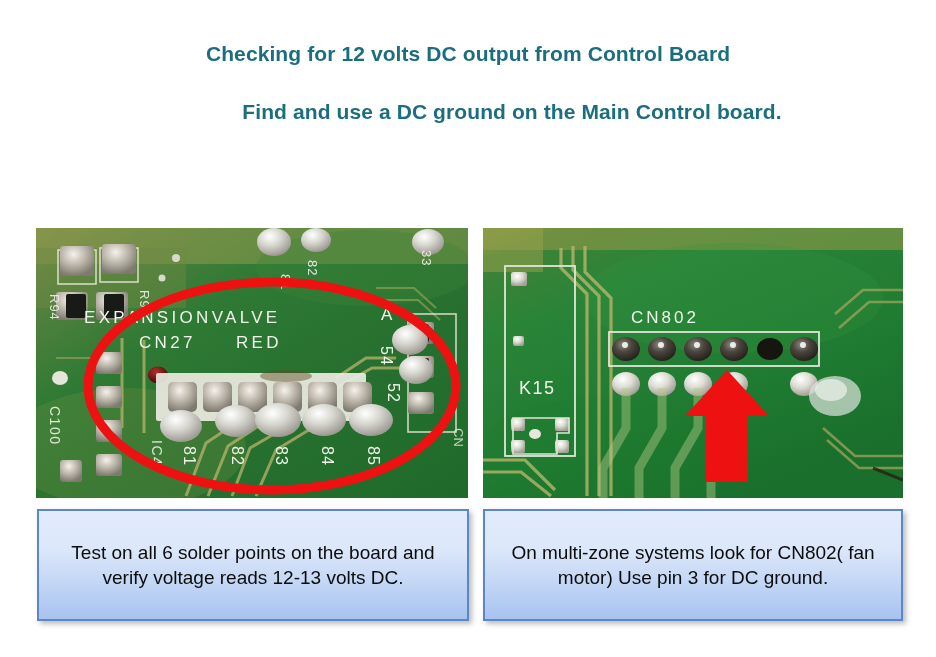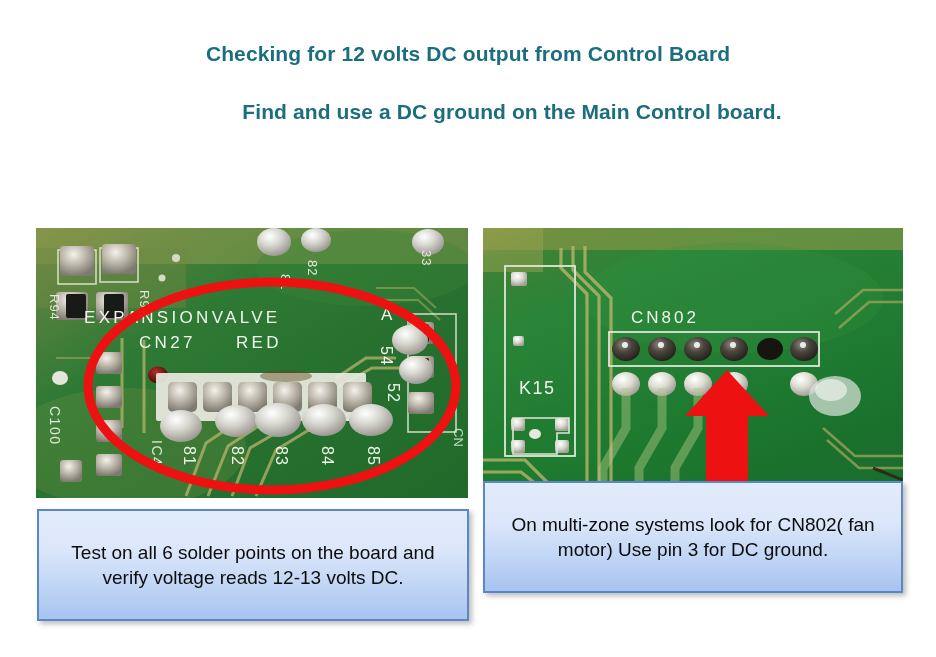--- a/index.html
+++ b/index.html
@@ -53,21 +53,21 @@
     font-family: "Liberation Sans", sans-serif;
     font-size: 19px;
     line-height: 25px;
     text-align: center;
     display: flex;
     align-items: center;
     justify-content: flex-end;
     padding: 4px 19px;
   }
   #caption-left  { left: 37px;  top: 509px; width: 432px; height: 112px; }
-  #caption-right { left: 483px; top: 481px; width: 420px; height: 112px; }
+  #caption-right { left: 483px; top: 509px; width: 420px; height: 112px; }
   .caption-text { width: 100%; }
 </style>
 </head>
 <body>
 
 <div class="heading" id="title-1">Checking for 12 volts DC output from Control Board</div>
 
 <div class="heading" id="title-2">Find and use a DC ground on the Main Control board.</div>
 
 <div class="photo" id="photo-left">

